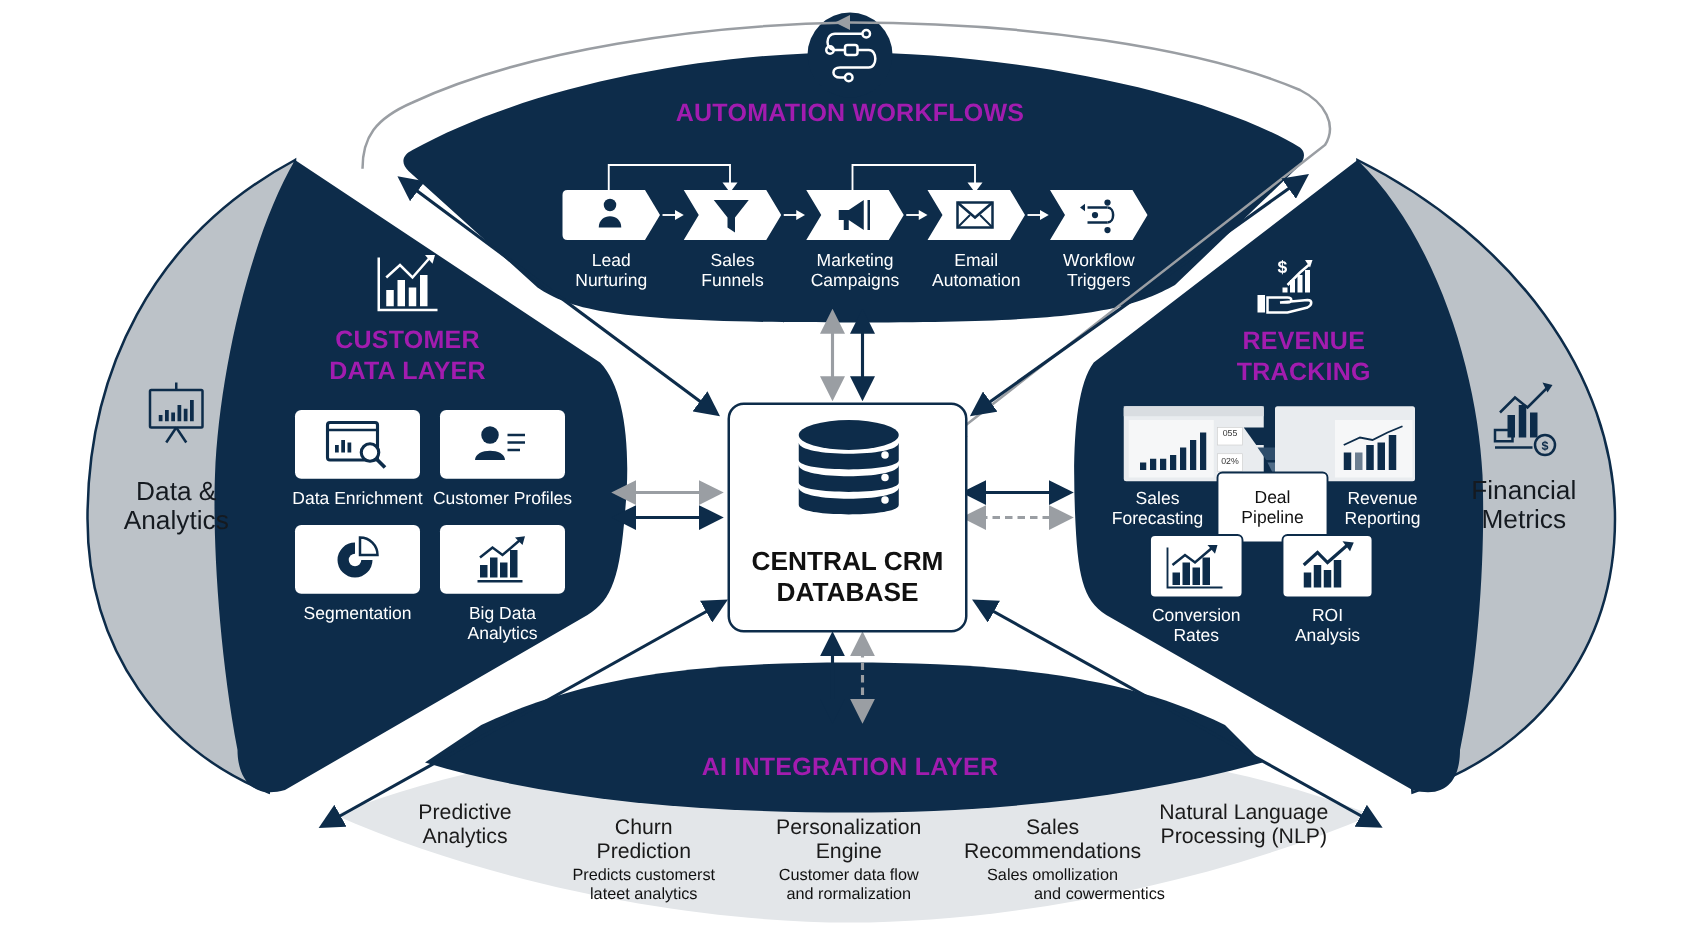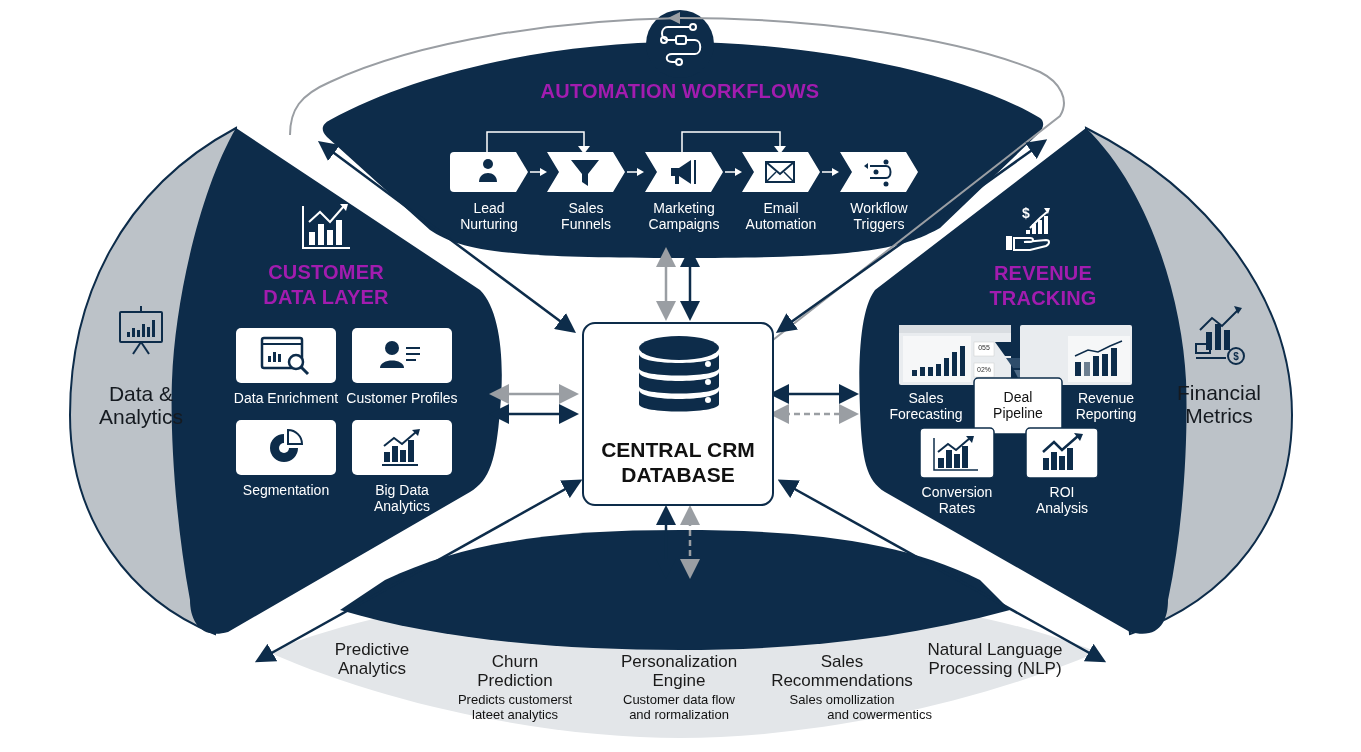--- a/index.html
+++ b/index.html
@@ -334,20 +334,21 @@
 <div class="t lbl-w" style="left:1012px;top:500px;width:100px;">Analysis</div>
 
 <div class="t" style="left:583px;top:438px;width:190px;font-weight:bold;font-size:21px;color:#111;">CENTRAL CRM</div>
 <div class="t" style="left:583px;top:463px;width:190px;font-weight:bold;font-size:21px;color:#111;">DATABASE</div>
 
 <div class="t lbl-side" style="left:81px;top:382px;width:120px;">Data &amp;</div>
 <div class="t lbl-side" style="left:81px;top:405px;width:120px;">Analytics</div>
 <div class="t lbl-side" style="left:1159px;top:381px;width:120px;">Financial</div>
 <div class="t lbl-side" style="left:1159px;top:404px;width:120px;">Metrics</div>
 
+<div class="t title-w" style="left:480px;top:602px;width:400px;">AI INTEGRATION LAYER</div>
 
 <div id="ai-labels">
       <div class="t lbl-dl" style="left: 282px; top: 640px; width: 180px;">Predictive</div>
       <div class="t lbl-dl" style="left: 282px; top: 659px; width: 180px;">Analytics</div>
       <div class="t lbl-dl" style="left: 425px; top: 652px; width: 180px;">Churn</div>
       <div class="t lbl-dl" style="left: 425px; top: 671px; width: 180px;">Prediction</div>
       <div class="t sub-d" style="left: 425px; top: 692px; width: 180px;">Predicts customerst</div>
       <div class="t sub-d" style="left: 425px; top: 707px; width: 180px;">lateet analytics</div>
       <div class="t lbl-dl" style="left: 589px; top: 652px; width: 180px;">Personalization</div>
       <div class="t lbl-dl" style="left: 589px; top: 671px; width: 180px;">Engine</div>

